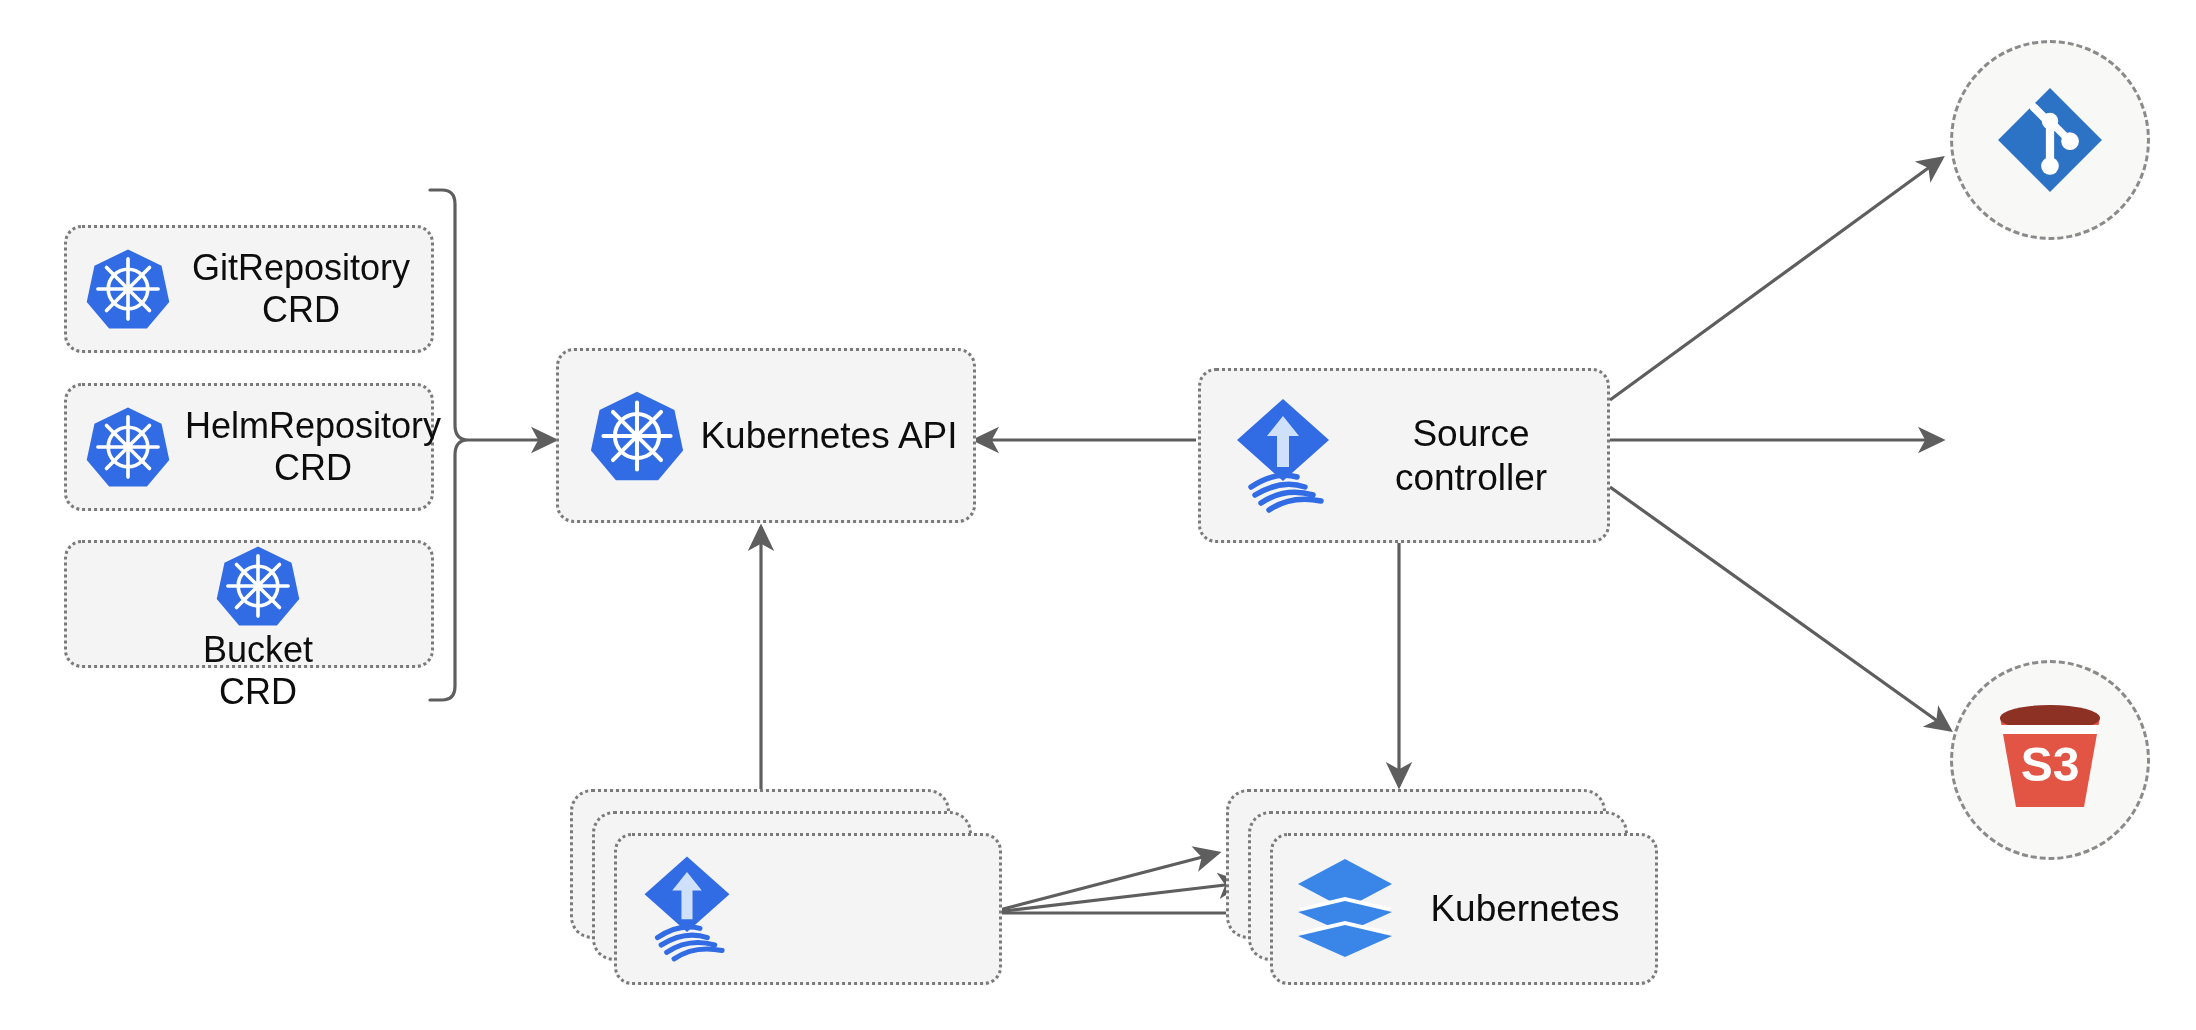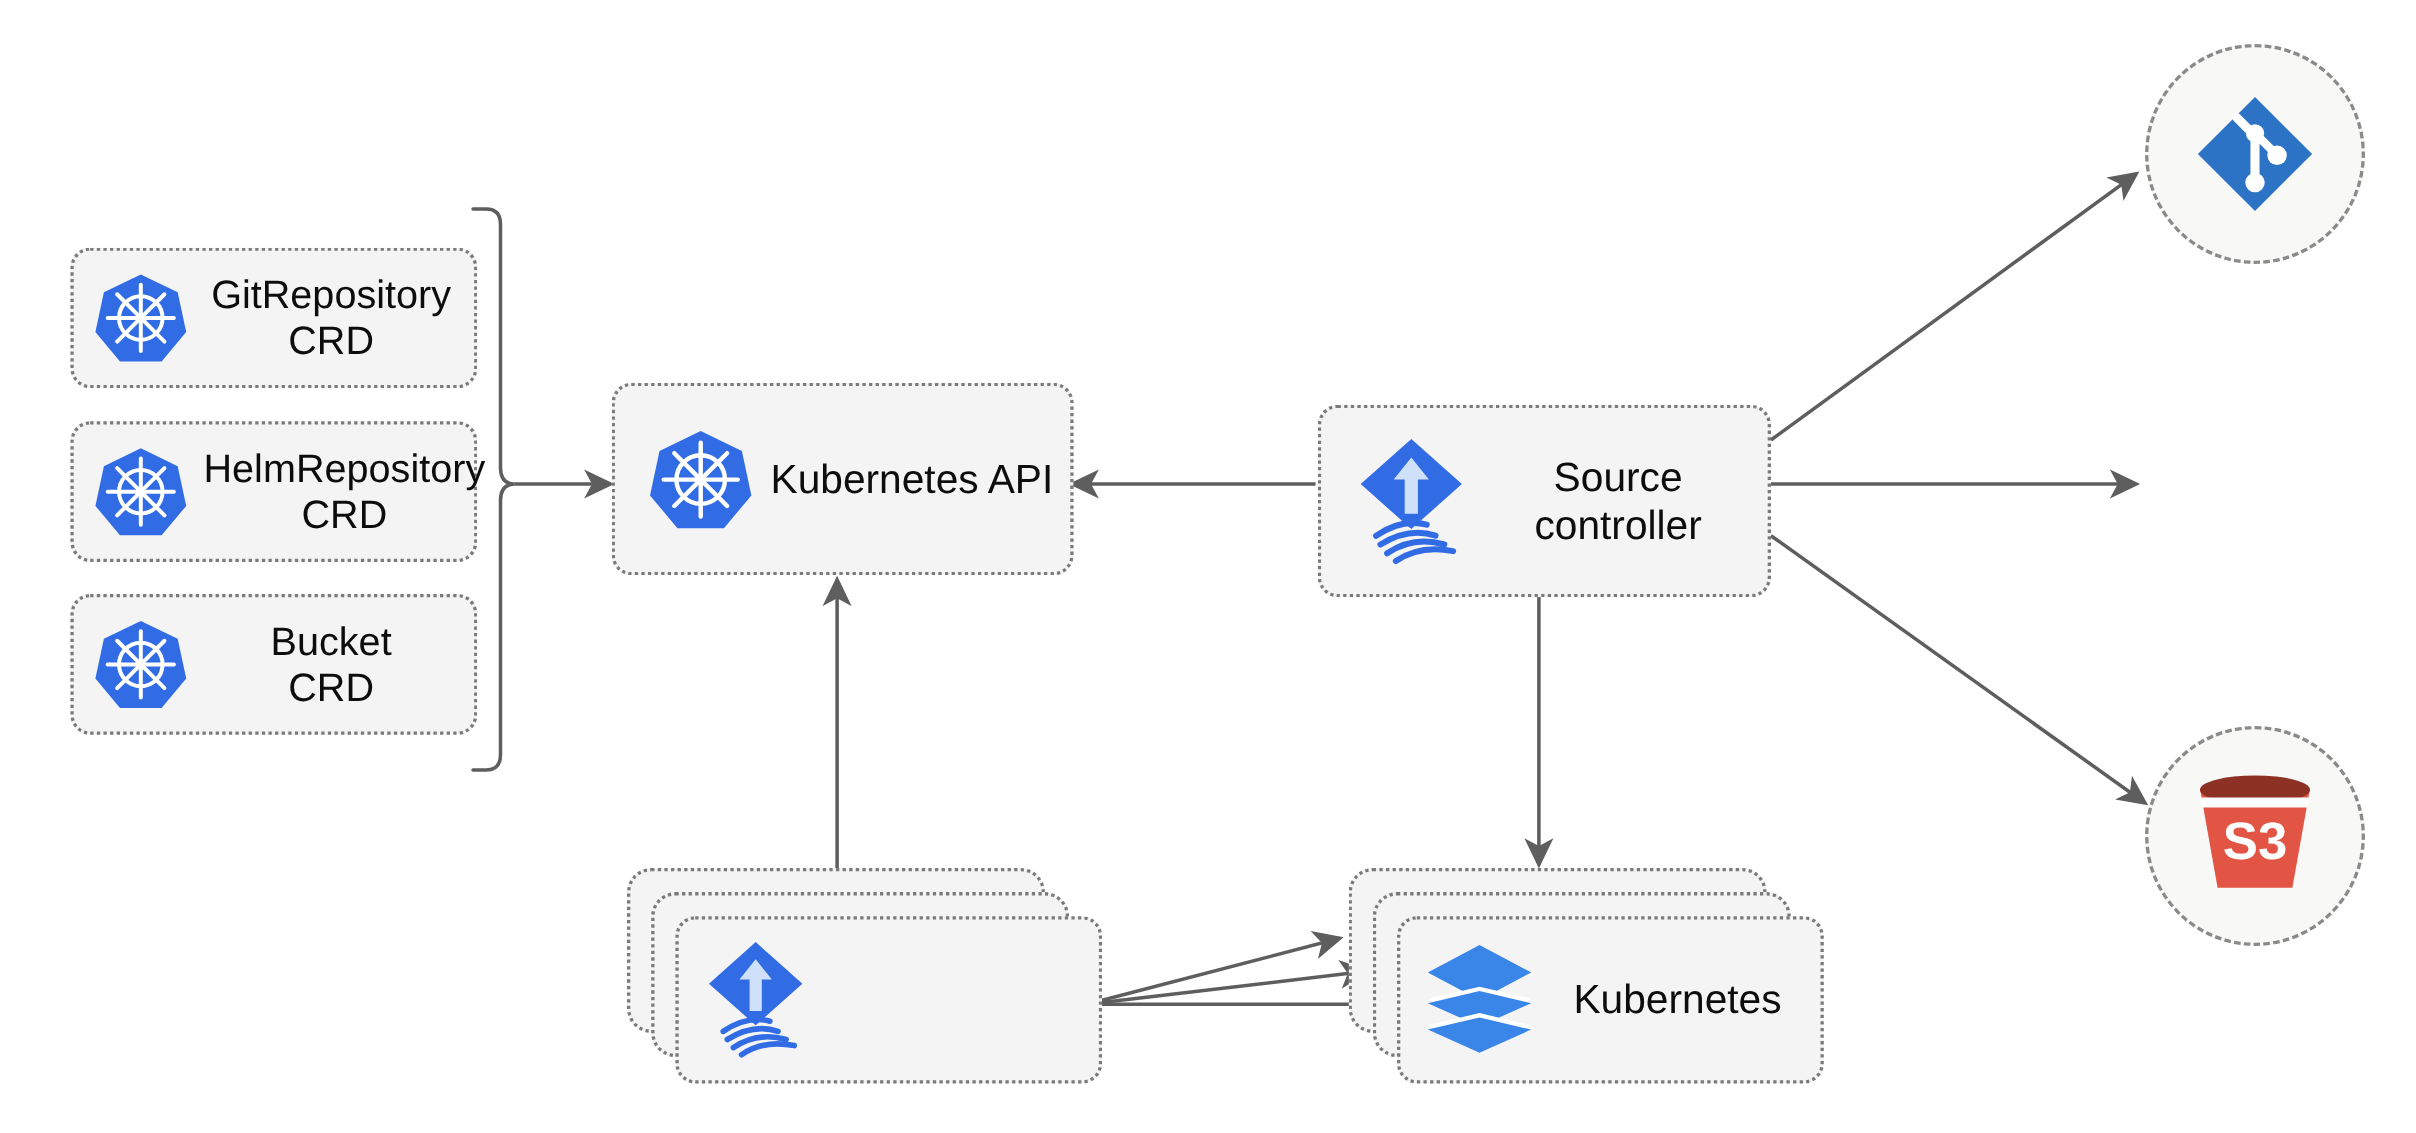--- a/index.html
+++ b/index.html
@@ -123,21 +123,21 @@
           <line x1="54" y1="54" x2="66" y2="66"></line>
           <line x1="66" y1="34" x2="54" y2="46"></line>
           <line x1="46" y1="54" x2="34" y2="66"></line>
         </g>
       </svg>
     </div>
     <div class="lbl">HelmRepository
 CRD</div>
   </div>
 
-  <div class="node crd" style="top:540px;">
+  <div class="node crd" style="top:540px;flex-direction:column;">
     <div class="ico">
       <svg class="k8s" width="86" height="86" viewBox="0 0 100 100">
         <path d="M50 4 L89 23 L98 65 L72 96 L28 96 L2 65 L11 23 Z" fill="#326CE5"></path>
         <g stroke="#fff" stroke-width="4.2" fill="none" stroke-linecap="round">
           <circle cx="50" cy="50" r="23"></circle>
           <circle cx="50" cy="50" r="5.5" fill="#fff" stroke="none"></circle>
           <line x1="50" y1="15" x2="50" y2="28"></line>
           <line x1="50" y1="72" x2="50" y2="85"></line>
           <line x1="15" y1="50" x2="28" y2="50"></line>
           <line x1="72" y1="50" x2="85" y2="50"></line>

